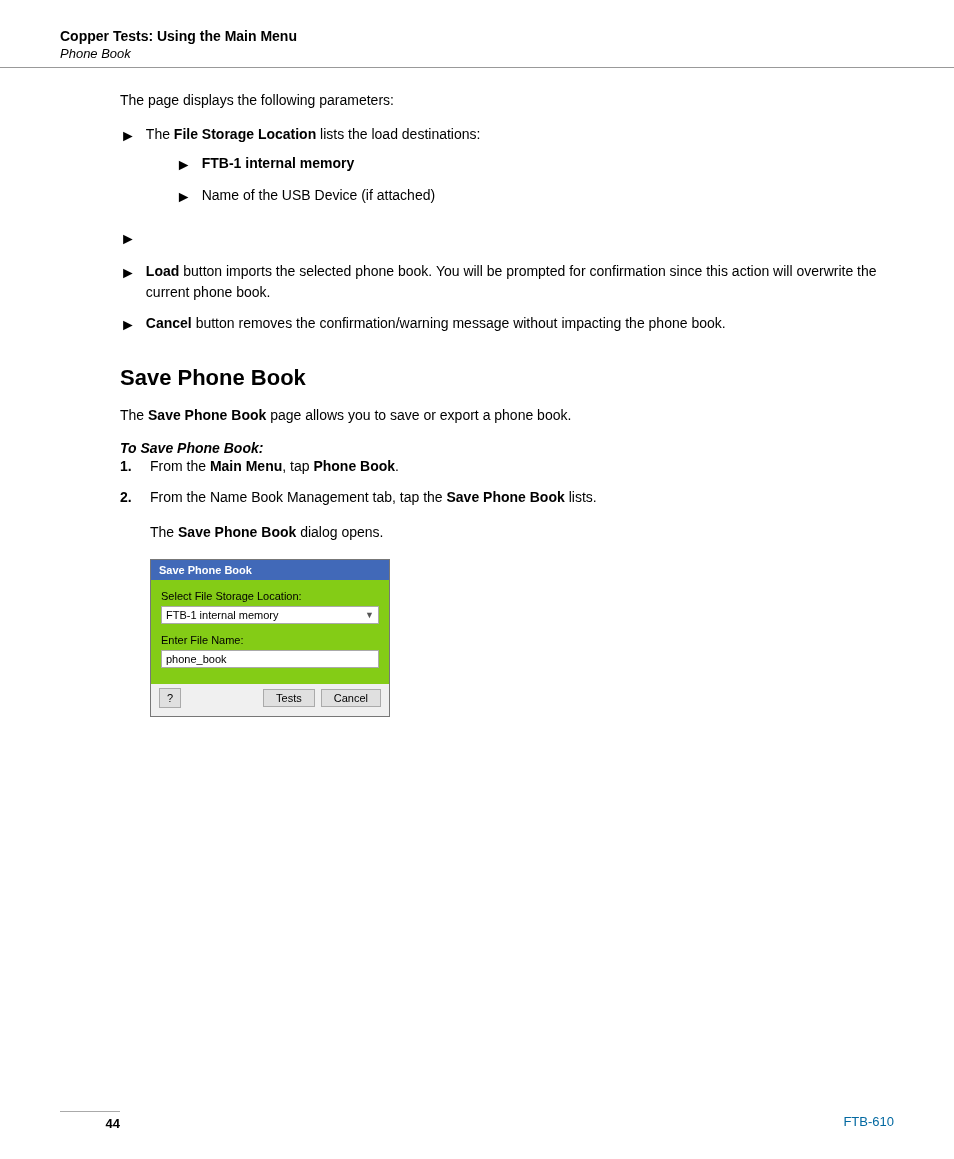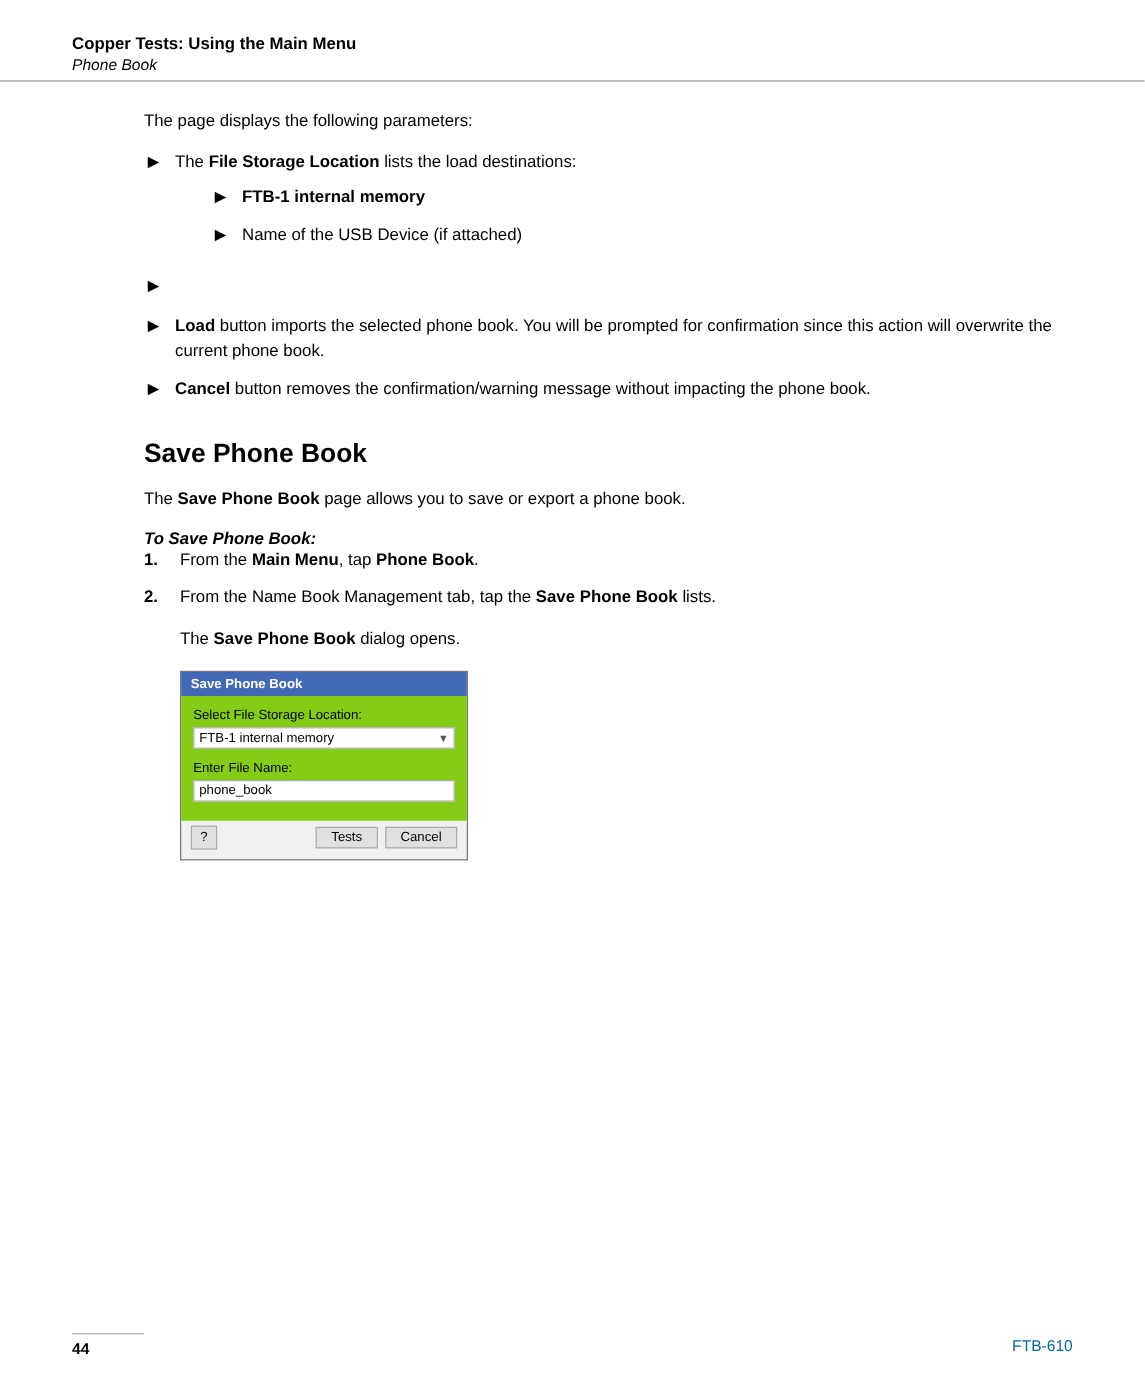--- a/index.html
+++ b/index.html
@@ -258,20 +258,21 @@
       align-items: center;
     }
 
     .footer-left {
       font-family: Arial, Helvetica, sans-serif;
       font-size: 13px;
       font-weight: bold;
       border-top: 1px solid #aaa;
       padding-top: 4px;
       min-width: 60px;
+      text-align: right;
     }
 
     .footer-right {
       font-family: Liberation Sans, sans-serif;
       font-size: 13px;
       color: #0369a1;
     }
   </style>
 </head>
 <body>

